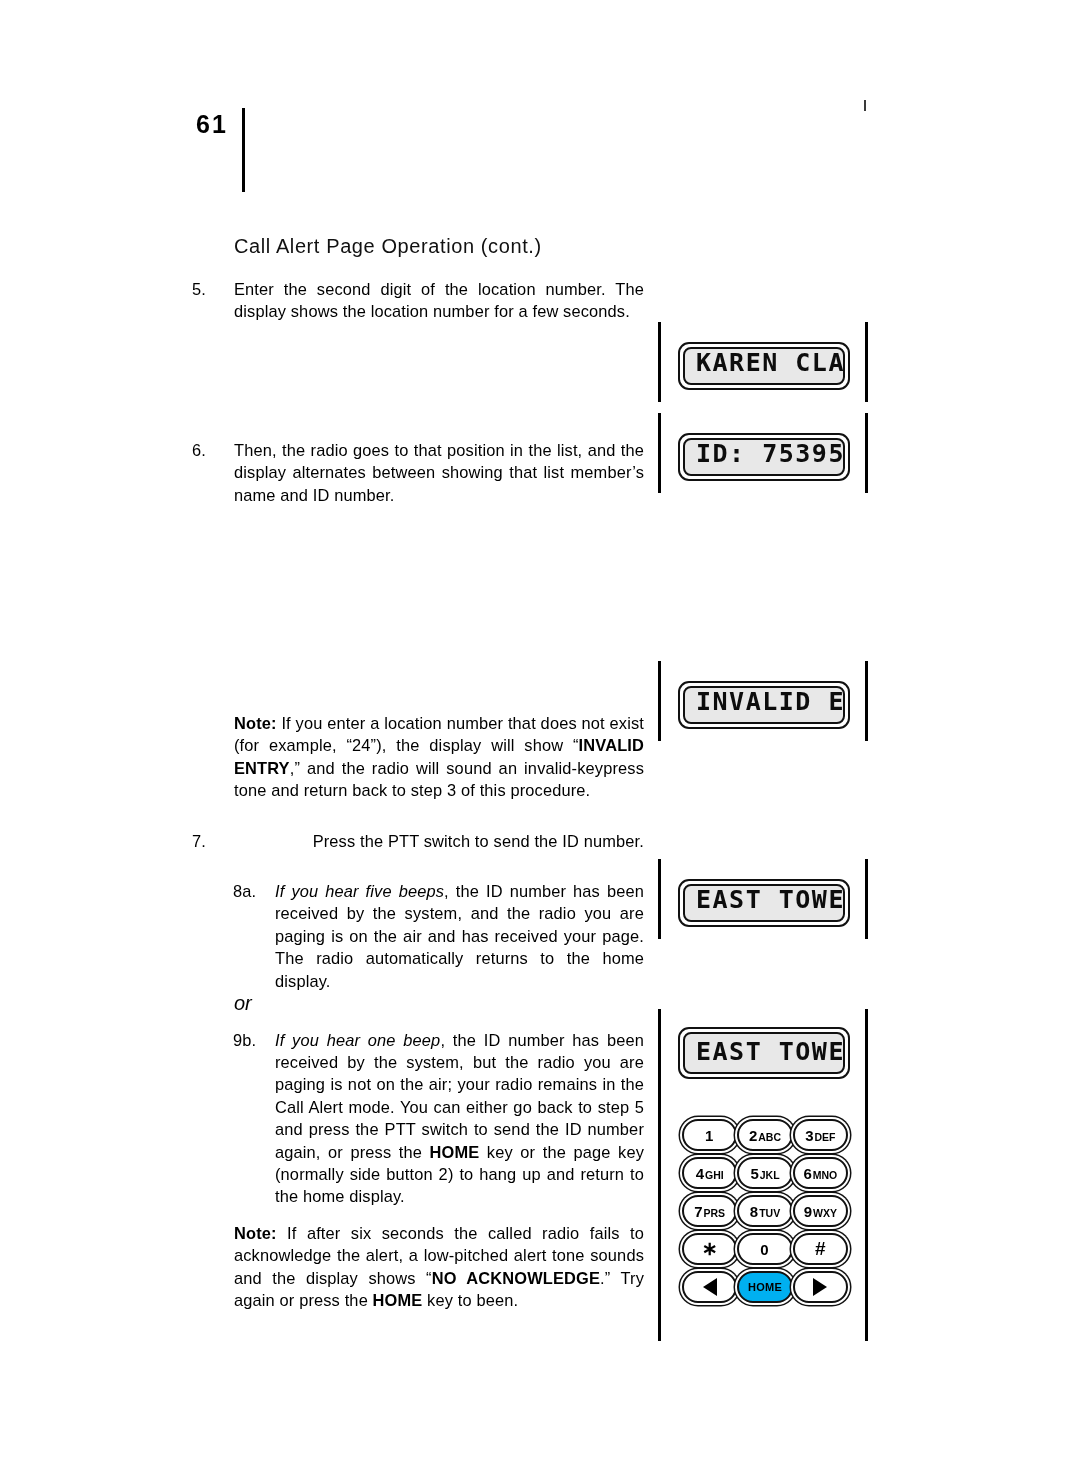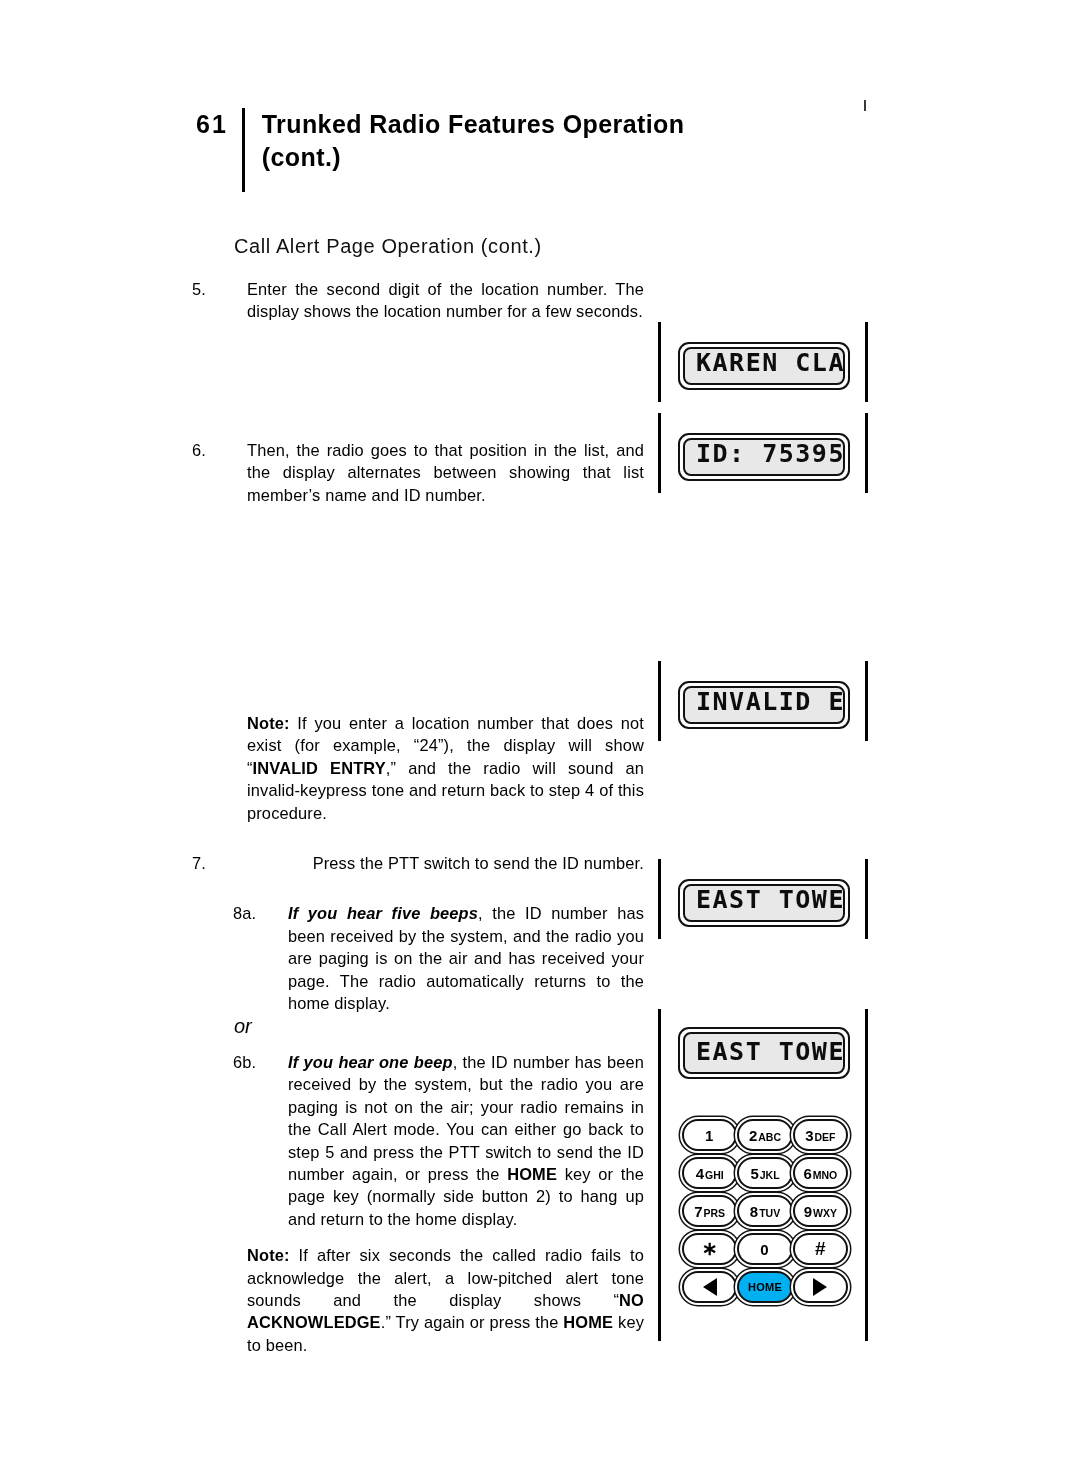--- a/index.html
+++ b/index.html
@@ -94,28 +94,27 @@
     width: 42px;
     flex: 0 0 42px;
     text-align: left;
     padding-left: 0px;
   }
   .para .num.wide { width: 42px; flex: 0 0 42px; margin-left: 41px; }
   .para .body {
     flex: 1 1 auto;
     text-align: justify;
     text-justify: inter-word;
-    margin-left: 13px;
   }
   .para .body.nojust { text-align: right; }
   .para.indent { padding-left: 42px; }
   .para.indent .body { }
 
   .note .body b { font-weight: bold; }
-  i { font-style: italic; font-weight: bold; }
+  i { font-style: italic; }
   b { font-weight: bold; }
 
   .spacer-sm { height: 14px; }
   .spacer-md { height: 28px; }
   .spacer-xl { height: 116px; }
 
   .or-line {
     padding-left: 42px;
     font-size: 20px;
     line-height: 22.4px;
@@ -236,24 +235,20 @@
 </head>
 <body>
 
 <div class="page">
 
   <div class="corner-tick"></div>
 
   <div class="header">
     <div class="header-num">61</div>
     <div class="header-rule"></div>
-    <div class="header-title">
-      <span class="l1">Trunked Radio Features Operation</span>
-      <span class="l2">(cont.)</span>
-    </div>
   </div>
 
   <div class="section-head">Call Alert Page Operation (cont.)</div>
 
   <div class="textcol">
 
     <div class="para">
       <div class="num">5.</div>
       <div class="body">Enter the second digit of the location number. The display shows the location number for a few seconds.</div>
     </div>
@@ -261,21 +256,21 @@
     <div class="spacer-xl"></div>
 
     <div class="para">
       <div class="num">6.</div>
       <div class="body">Then, the radio goes to that position in the list, and the display alternates between showing that list member’s name and ID number.</div>
     </div>
 
     <div style="height:206px"></div>
 
     <div class="para indent note">
-      <div class="body"><b>Note:</b><span> If you enter a location number that does not exist  (for example, “24”), the display will show “</span><b>INVALID ENTRY</b><span>,” and the radio will sound an invalid-keypress tone and return back to step 4 of this procedure.</span></div>
+      <div class="body"><b>Note:</b><span> If you enter a location number that does not exist  (for example, “24”), the display will show “</span><b>INVALID ENTRY</b><span>,” and the radio will sound an invalid-keypress tone and return back to step 3 of this procedure.</span></div>
     </div>
 
     <div class="spacer-md"></div>
 
     <div class="para">
       <div class="num">7.</div>
       <div class="body nojust">Press the PTT switch to send the ID number.</div>
     </div>
 
     <div class="spacer-md"></div>
@@ -283,21 +278,21 @@
     <div class="para">
       <div class="num wide">8a.</div>
       <div class="body"><i>If you hear five beeps</i><span>, the ID number has been received by the system, and the radio you are paging is on the air and has received your page. The radio automatically returns to the home display.</span></div>
     </div>
 
     <div class="or-line">or</div>
 
     <div class="spacer-sm"></div>
 
     <div class="para">
-      <div class="num wide">6b.</div>
+      <div class="num wide">9b.</div>
       <div class="body"><i>If you hear one beep</i><span>, the ID number has been received by the system, but the radio you are paging is not on the air; your radio remains in the Call Alert mode. You can either go back to step 5 and press the PTT switch to send the ID number again, or press the </span><b>HOME</b><span> key or the page key (normally side button 2) to hang up and return to the home display.</span></div>
     </div>
 
     <div class="spacer-sm"></div>
 
     <div class="para indent note">
       <div class="body"><b>Note:</b><span> If after six seconds the called radio fails to acknowledge the alert, a low-pitched alert tone sounds and the display shows “</span><b>NO ACKNOWLEDGE</b><span>.” Try again or press the </span><b>HOME</b><span> key to been.</span></div>
     </div>
 
   </div>

